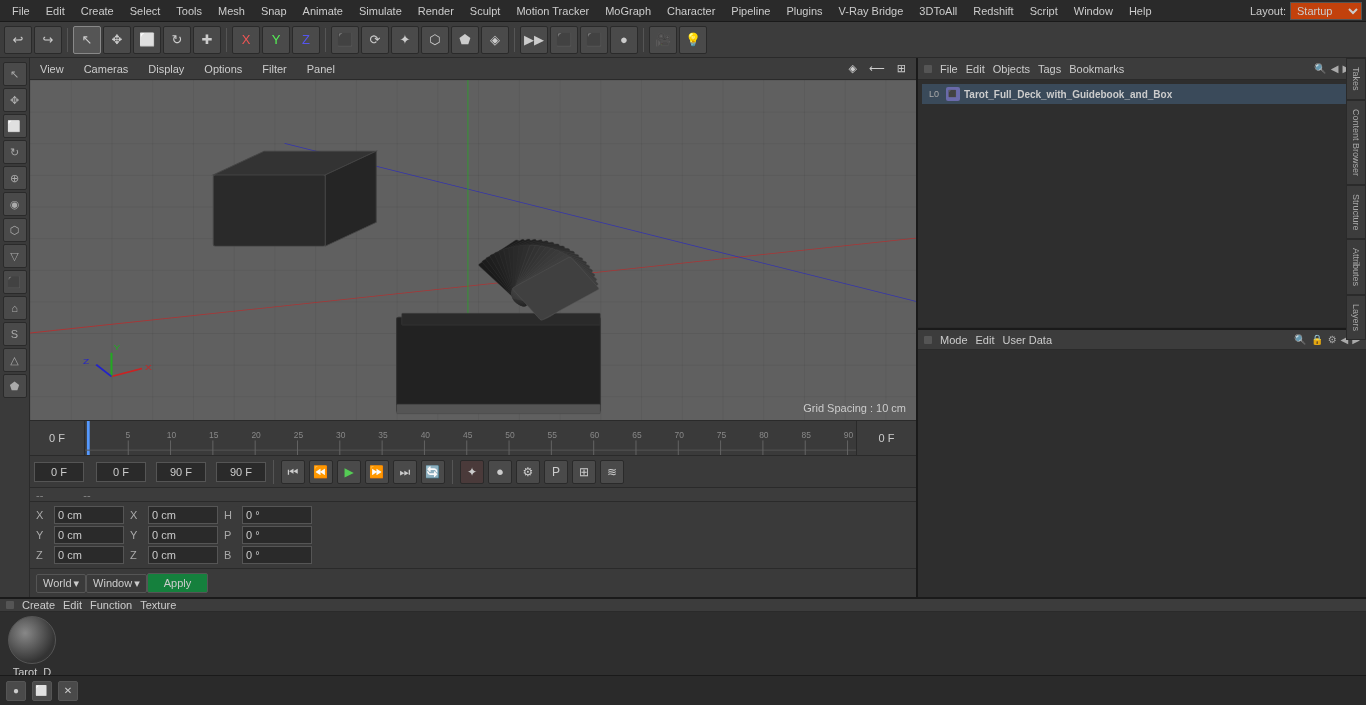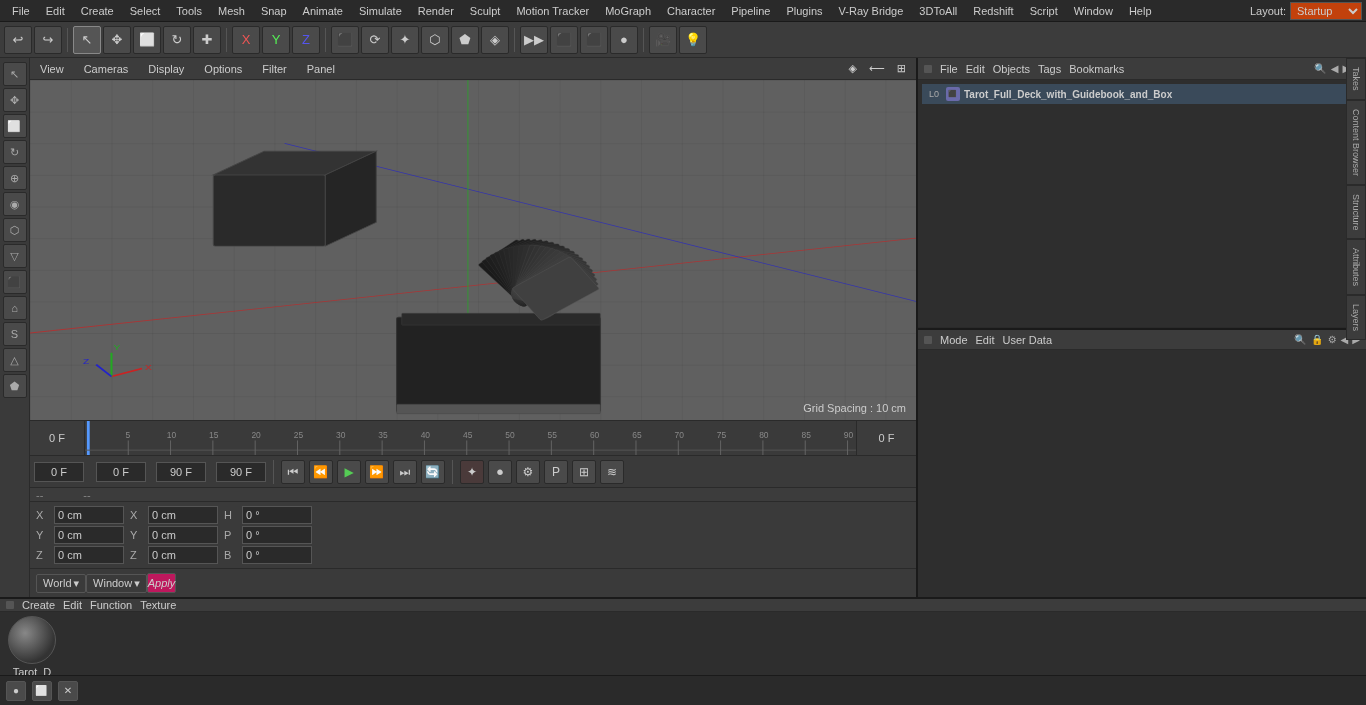--- a/index.html
+++ b/index.html
@@ -308,28 +308,27 @@
       gap: 2px;
       background: #3a3a3a;
       border: 1px solid #555;
       padding: 2px 6px;
       border-radius: 2px;
       cursor: pointer;
       font-size: 11px;
       color: #ccc;
     }
     .apply-btn {
-      background: #be185d;
+      background: #15803d;
       border: 1px solid #555;
-      padding: 3px 0;
+      padding: 3px 16px;
       border-radius: 2px;
       cursor: pointer;
       font-size: 11px;
       color: #ccc;
-      font-style: italic;
     }
     .right-tab {
       width: 20px;
       background: #3c3c3c;
       border: 1px solid #2a2a2a;
       color: #aaa;
       font-size: 9px;
       writing-mode: vertical-rl;
       text-orientation: mixed;
       padding: 8px 4px;

